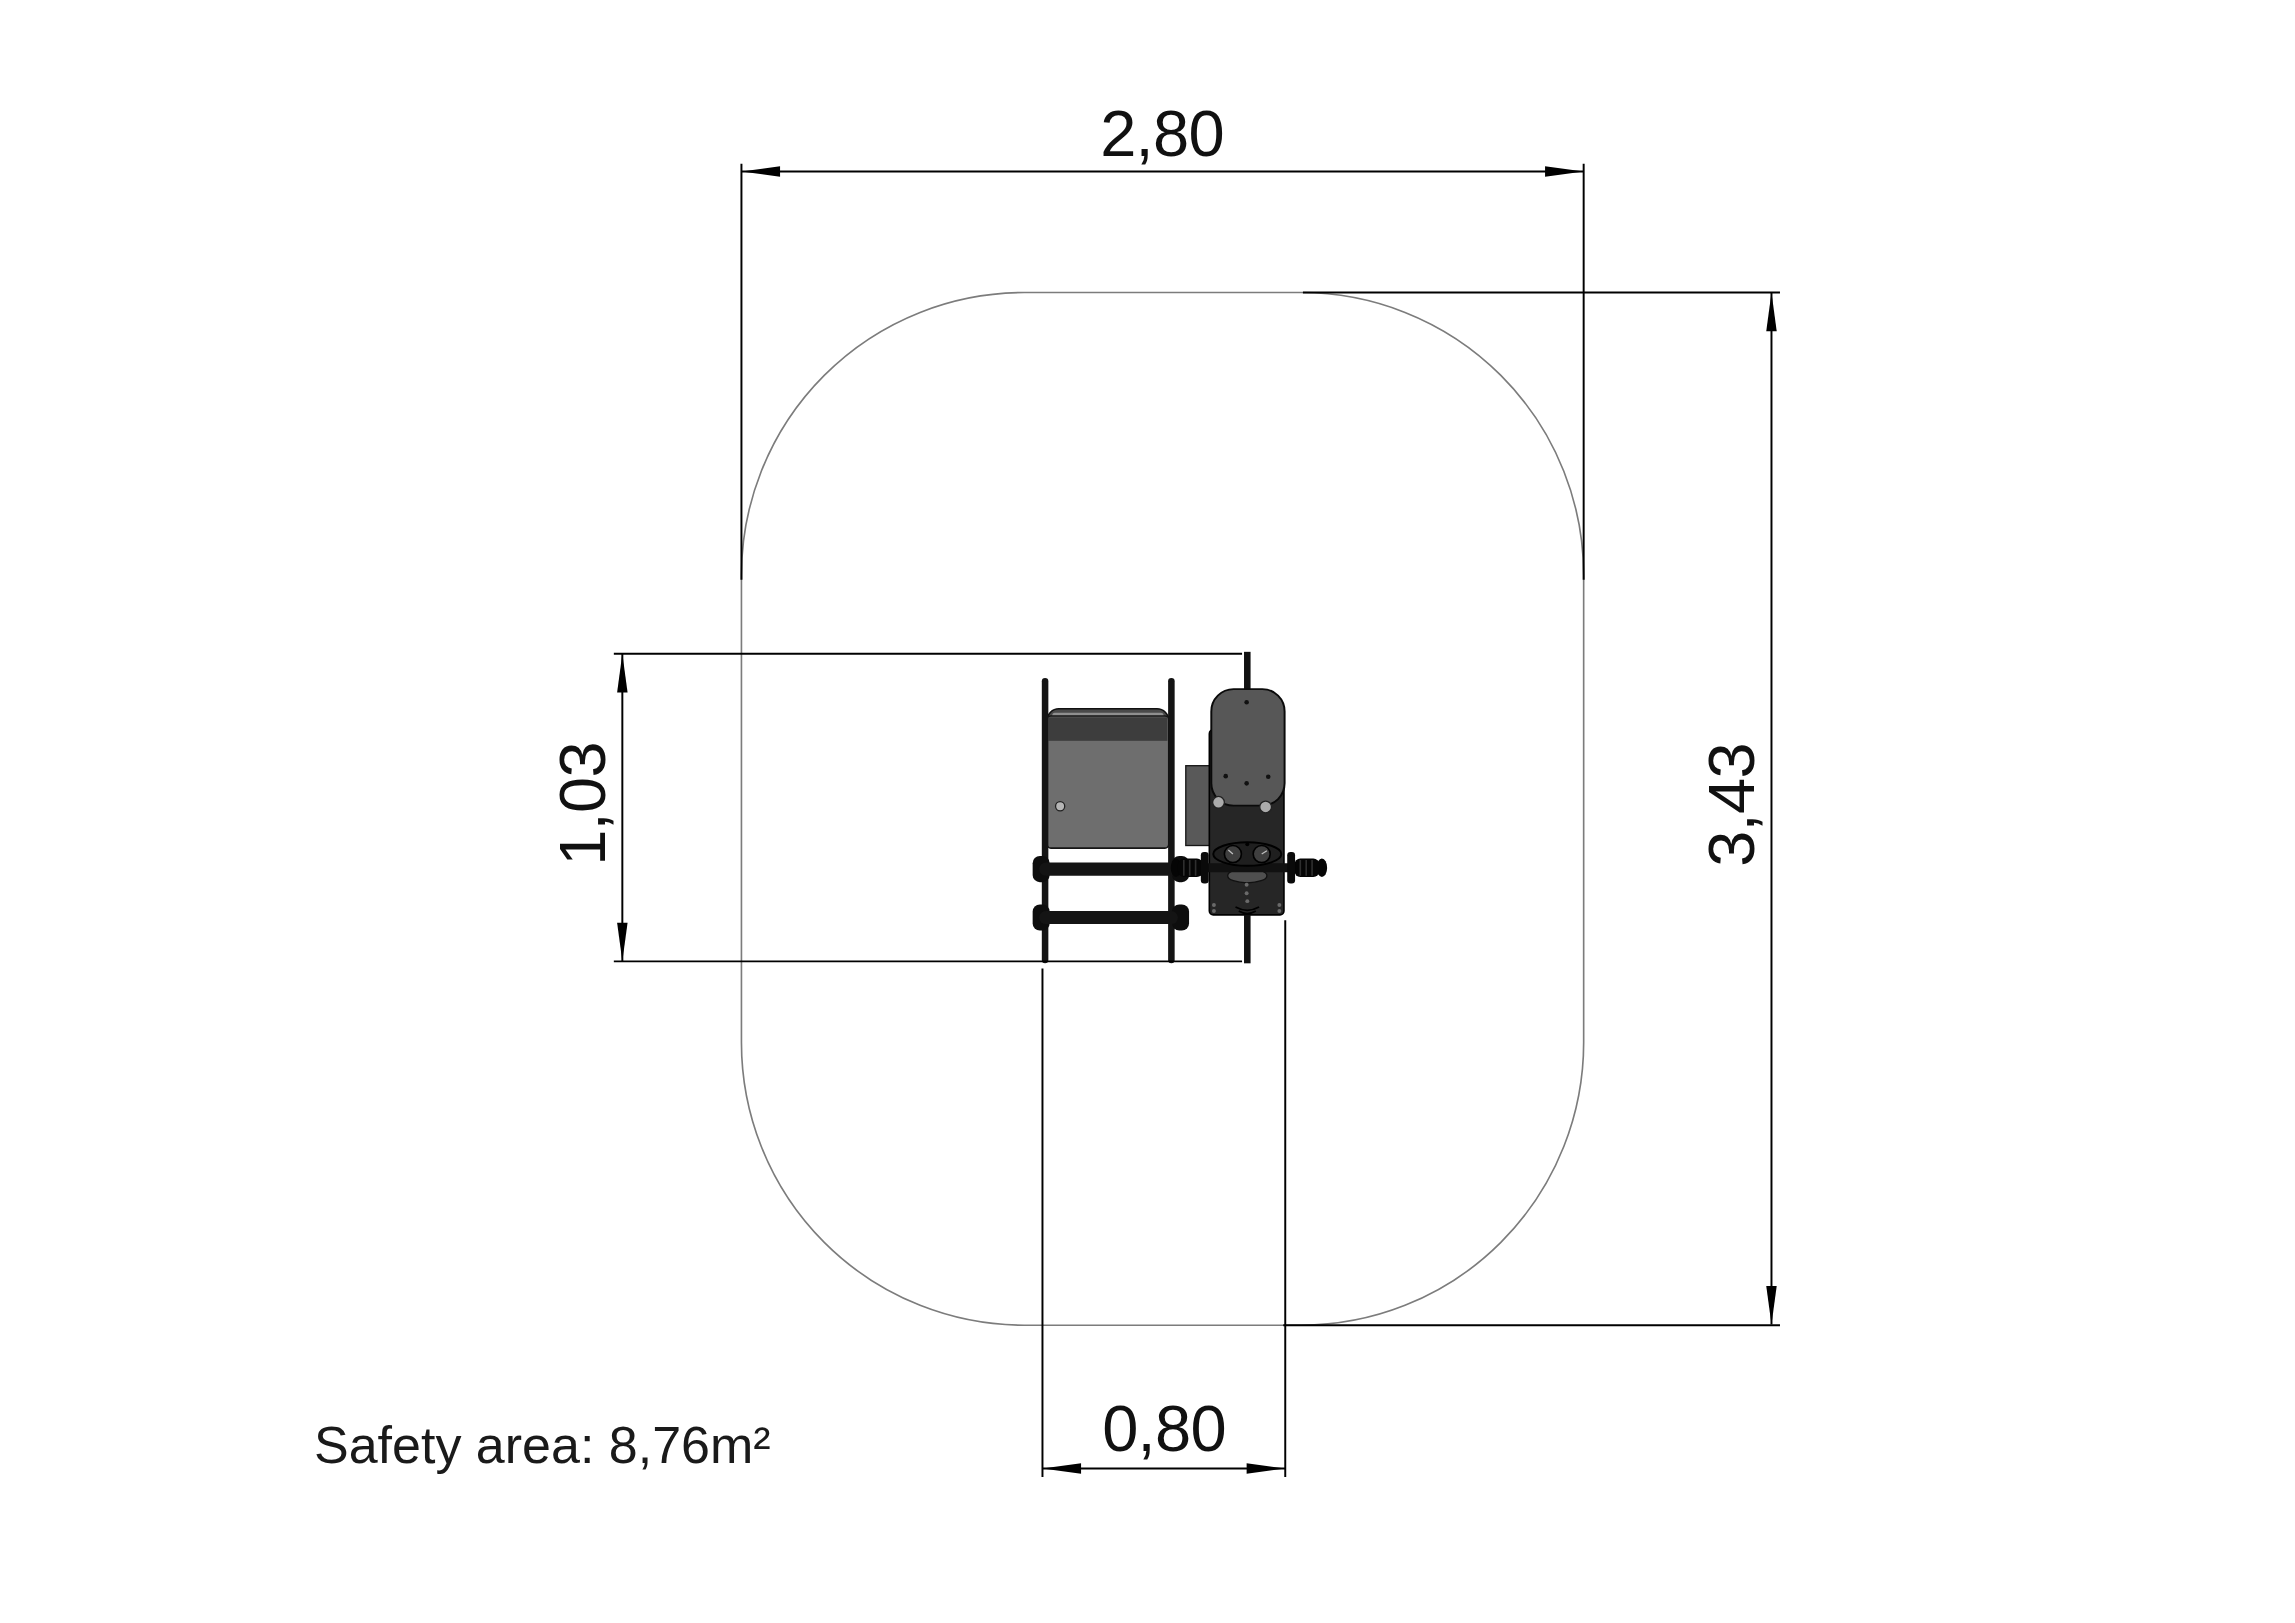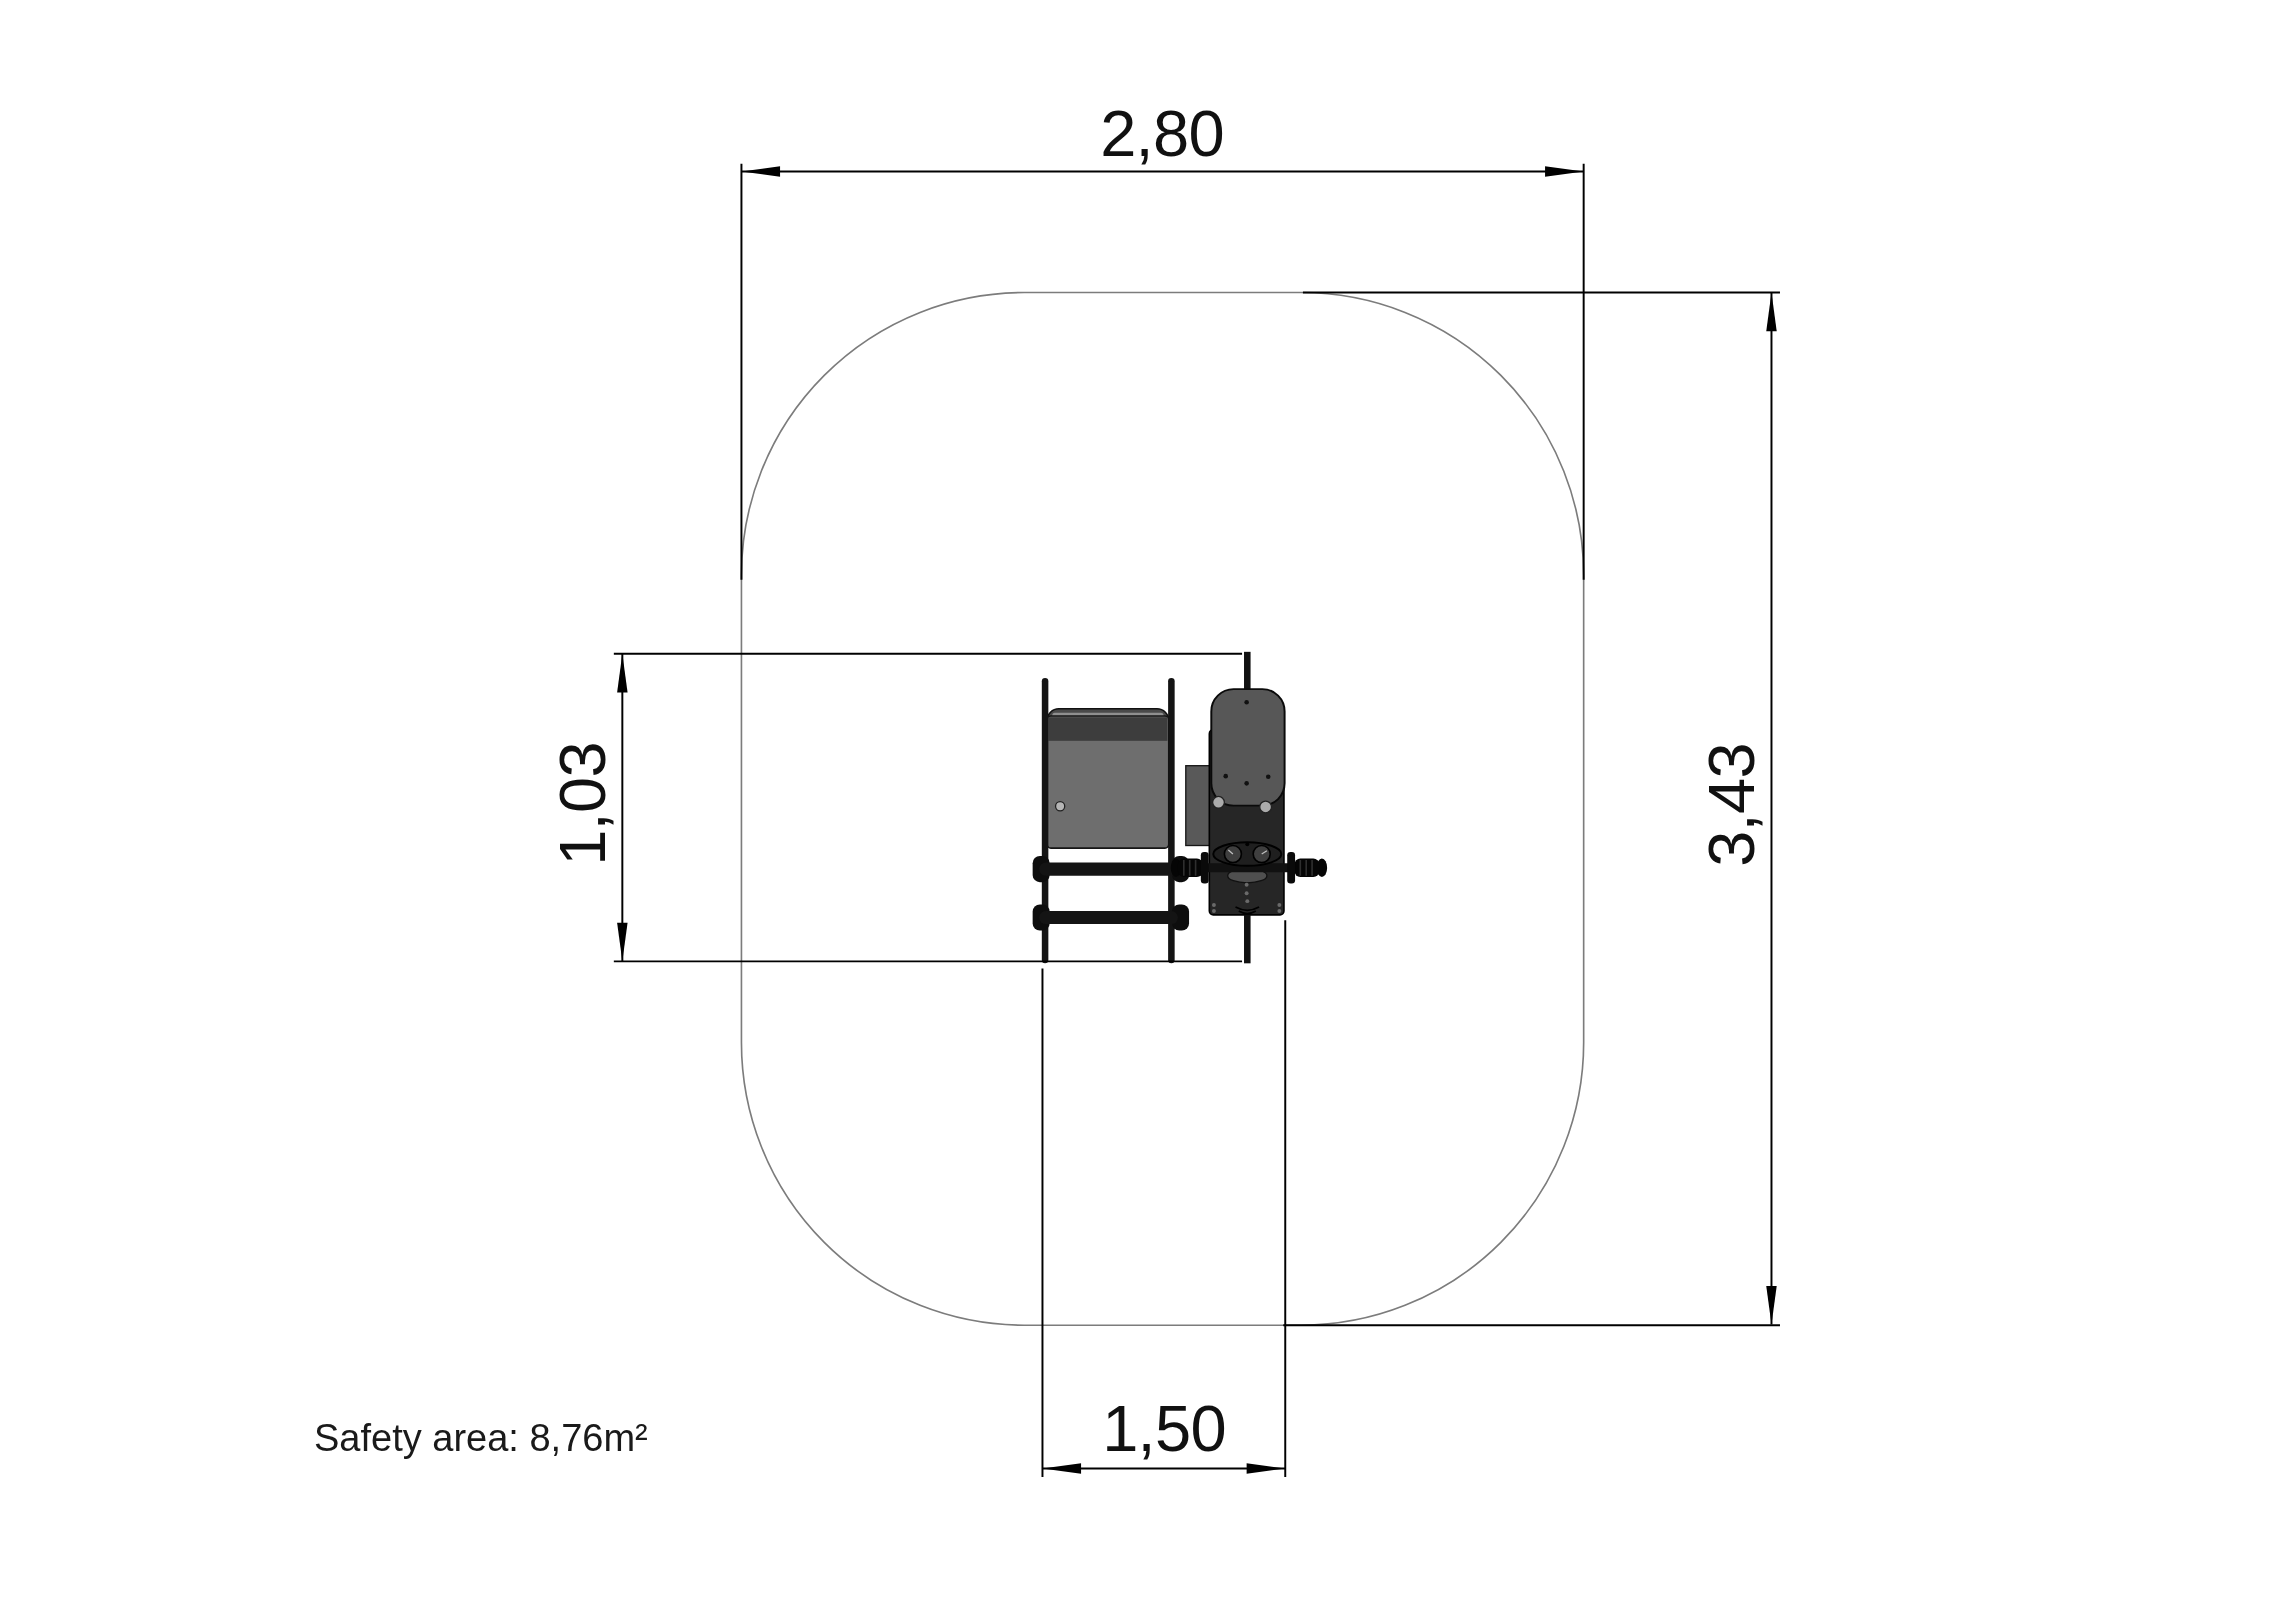--- a/index.html
+++ b/index.html
@@ -19,21 +19,21 @@
     color:#111111;
     white-space:nowrap;
     transform:translate(-50%,-50%);
     letter-spacing:-0.7px;
   }
   .dim-text.vertical{
     transform:translate(-50%,-50%) rotate(-90deg);
   }
   .area-label{
     position:absolute;
-    font-size:38px;
+    font-size:52px;
     line-height:1;
     color:#1a1a1a;
     white-space:nowrap;
   }
 </style>
 </head>
 <body>
 
 <div id="canvas">
 
@@ -135,18 +135,18 @@
     <polygon points="1593,2244 1652,2236 1652,2252" fill="#000"></polygon>
     <polygon points="1964,2244 1905,2236 1905,2252" fill="#000"></polygon>
   </svg>
 
   <span class="dim-text" style="left:1162px; top:133px;">2,80</span>
 
   <span class="dim-text vertical" style="left:1731px; top:805px;">3,43</span>
 
   <span class="dim-text vertical" style="left:582px; top:804px;">1,03</span>
 
-  <span class="dim-text" style="left:1164px; top:1428px;">1,50</span>
+  <span class="dim-text" style="left:1164px; top:1428px;">0,80</span>
 
   <span class="area-label" style="left:314px; top:1419px;">Safety area: 8,76m²</span>
 
 </div>
 
 
 </body></html>

